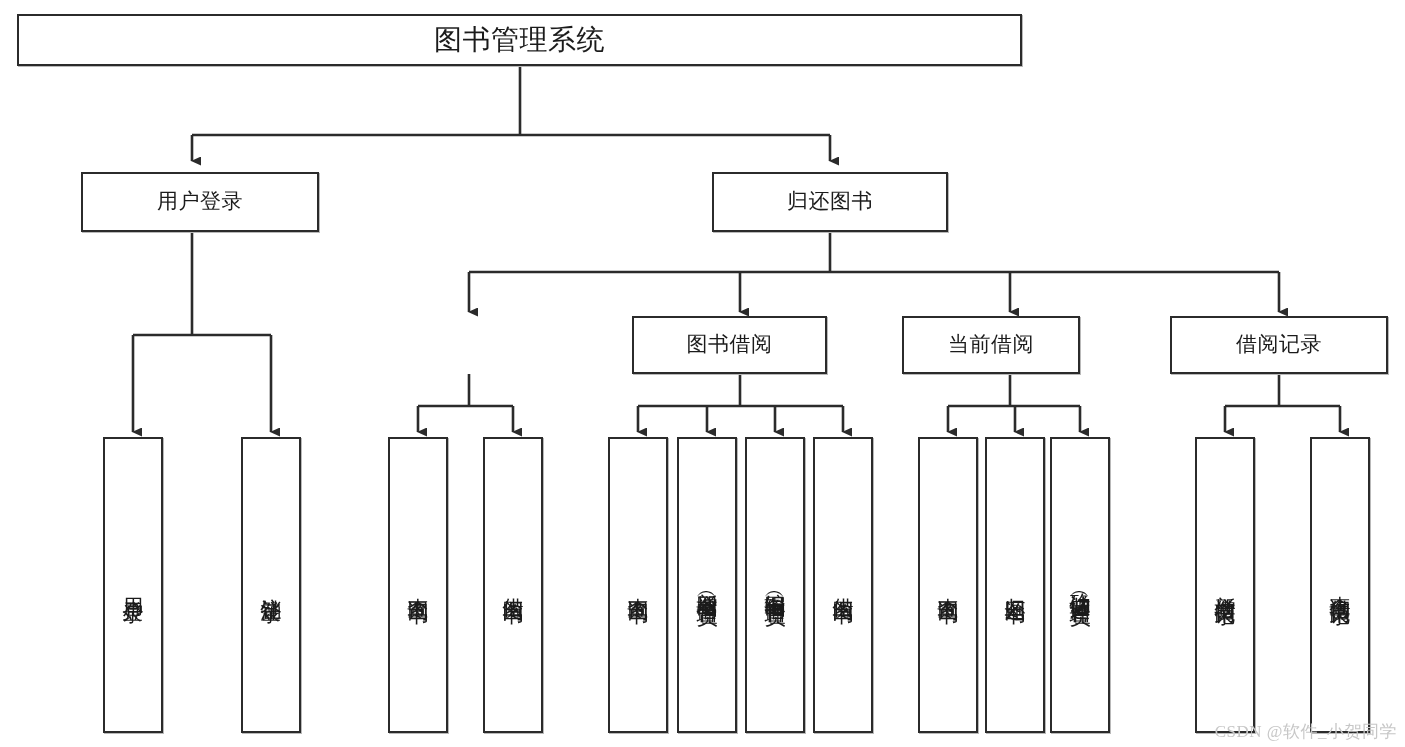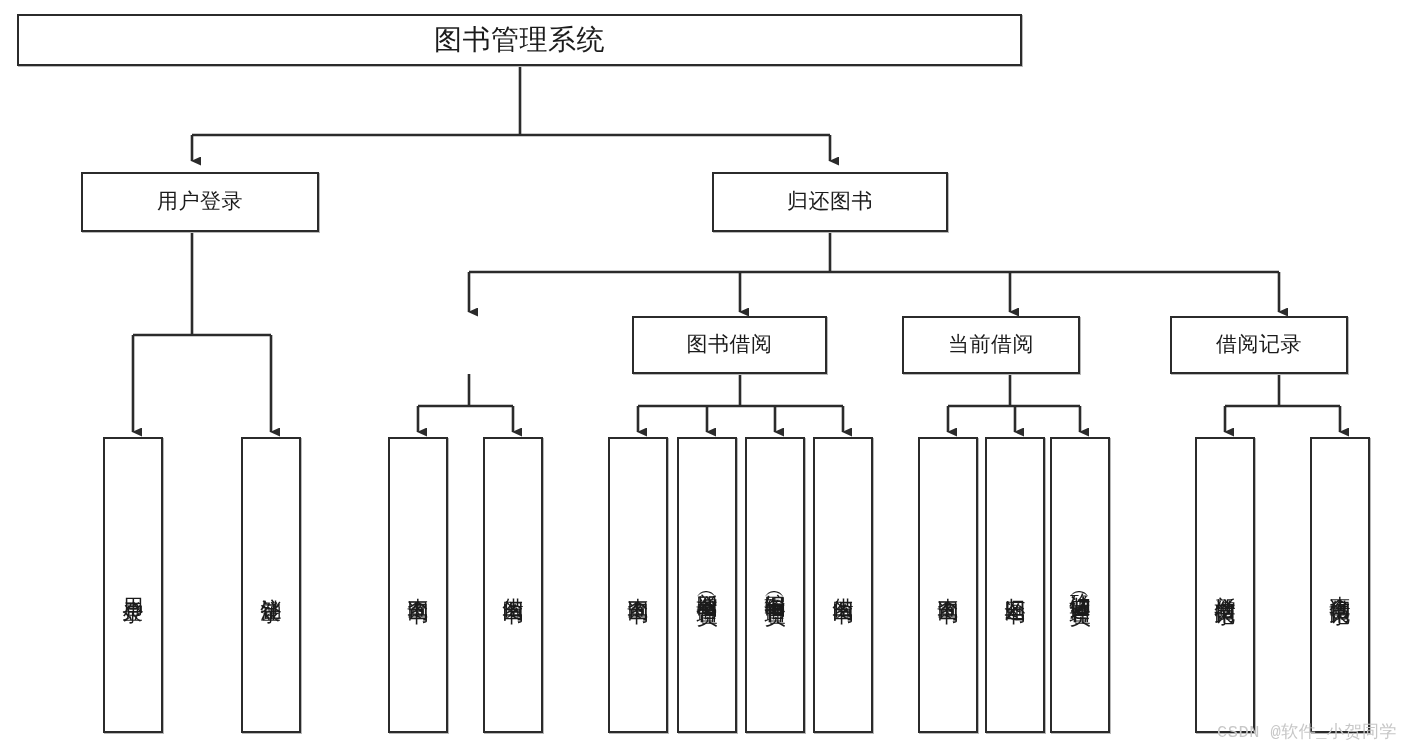--- a/index.html
+++ b/index.html
@@ -62,21 +62,21 @@
     letter-spacing: 2px;
     max-height: 272px;
   }
   #watermark {
     position: absolute;
     right: 8px;
     bottom: 4px;
     font-size: 17px;
     color: #c7c7c7;
     letter-spacing: 0.5px;
-    font-family: Liberation Mono, monospace;
+    font-family: Liberation Serif, serif;
     white-space: nowrap;
     pointer-events: none;
   }
 </style>
 </head>
 <body>
 
 <div id="diagram-root">
 
   <svg id="connectors" viewBox="0 0 1405 747" xmlns="http://www.w3.org/2000/svg">
@@ -139,21 +139,21 @@
   <div class="node horizontal" style="left:712px; top:172px; width:236px; height:60px;">
     <span class="node-label">归还图书</span>
   </div>
 
   <div class="node horizontal" style="left:632px; top:316px; width:195px; height:58px;">
     <span class="node-label">图书借阅</span>
   </div>
   <div class="node horizontal" style="left:902px; top:316px; width:178px; height:58px;">
     <span class="node-label">当前借阅</span>
   </div>
-  <div class="node horizontal" style="left:1170px; top:316px; width:178px; height:58px;">
+  <div class="node horizontal" style="left:1170px; top:316px; width:218px; height:58px;">
     <span class="node-label">借阅记录</span>
   </div>
 
   <div class="node vertical" style="left:103px; top:437px; width:60px; height:296px;">
     <span class="node-label">用户登录</span>
   </div>
   <div class="node vertical" style="left:241px; top:437px; width:60px; height:296px;">
     <span class="node-label">注销登录</span>
   </div>
 

